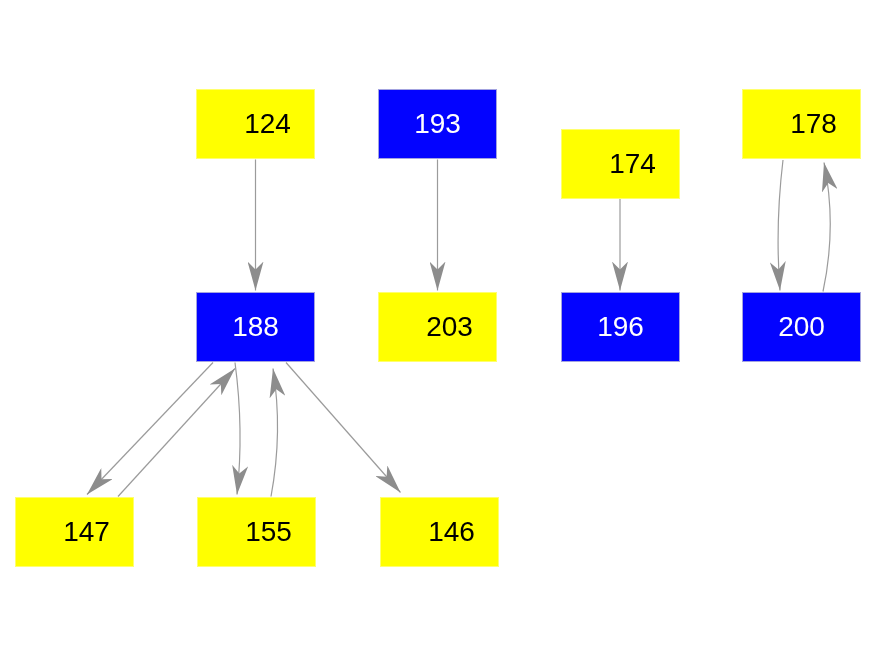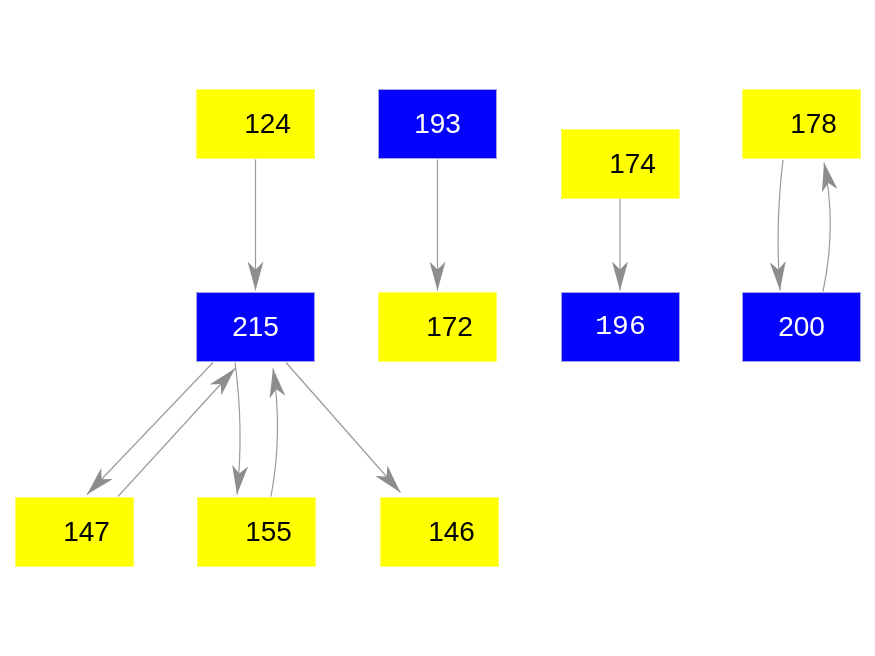--- a/index.html
+++ b/index.html
@@ -81,26 +81,26 @@
   <div class="node blue" style="left:378px; top:89px;">
     <span>193</span>
   </div>
   <div class="node yellow" style="left:561px; top:89px;margin-top:40px;">
     <span>174</span>
   </div>
   <div class="node yellow" style="left:742px; top:89px;text-align:center;">
     <span>178</span>
   </div>
   <div class="node blue" style="left:196px; top:292px;">
-    <span>215</span>
+    <span>188</span>
   </div>
   <div class="node yellow" style="left:378px; top:292px;">
-    <span>172</span>
+    <span>203</span>
   </div>
-  <div class="node blue" style="left:561px; top:292px;font-family:Liberation Mono, monospace;">
+  <div class="node blue" style="left:561px; top:292px;">
     <span>196</span>
   </div>
   <div class="node blue" style="left:742px; top:292px;">
     <span>200</span>
   </div>
   <div class="node yellow" style="left:15px;  top:497px;">
     <span>147</span>
   </div>
   <div class="node yellow" style="left:197px; top:497px;justify-content:center;">
     <span>155</span>

